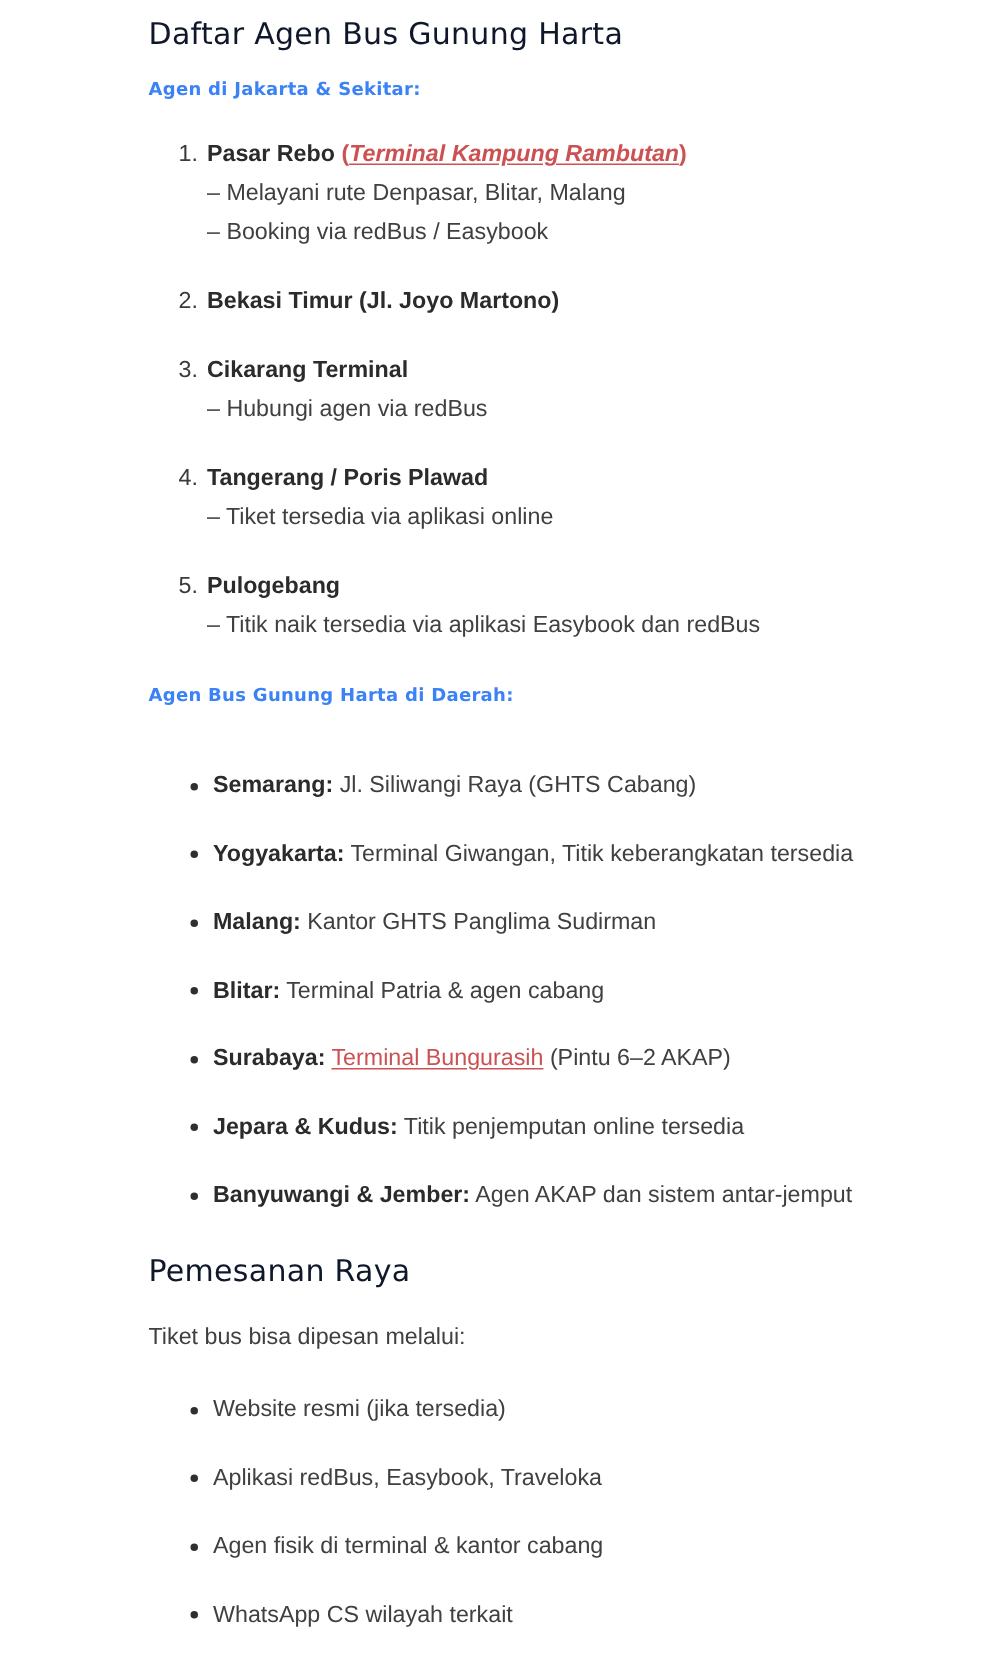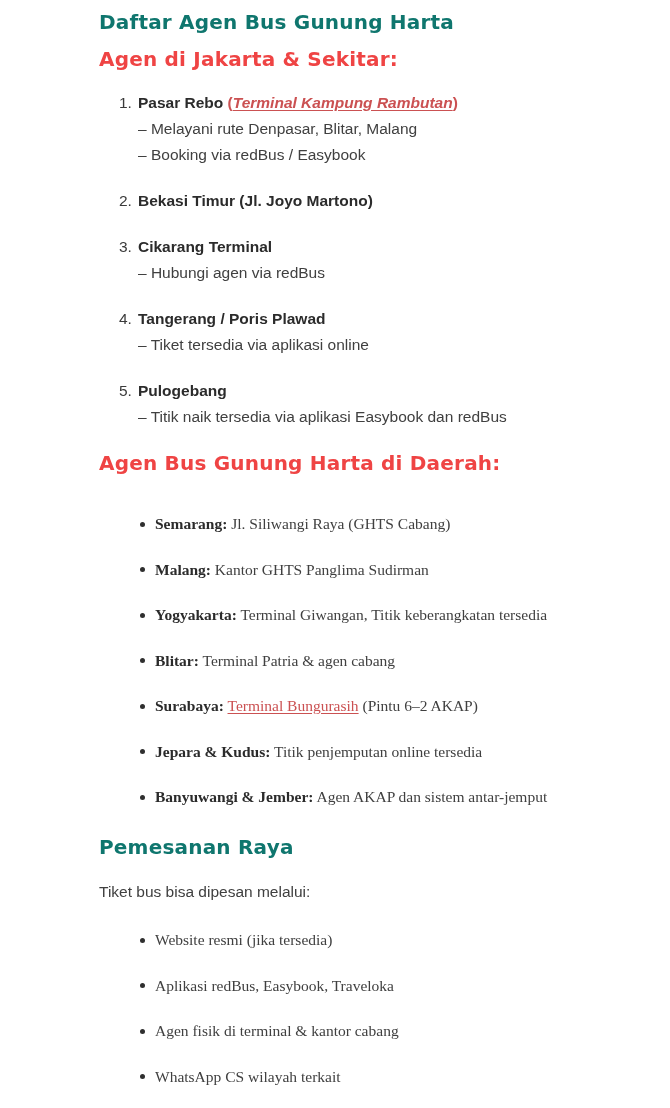--- a/index.html
+++ b/index.html
@@ -12,31 +12,31 @@
     font-family: "Liberation Sans", sans-serif;
     font-size: 15.5px;
     color: #404040;
   }
   .content {
     padding: 8px 40px 0 99px;
   }
   .h-main {
     font-family: "DejaVu Sans", sans-serif;
     font-size: 20px;
-    font-weight: 700;
-    color: #0f766e;
+    font-weight: 400;
+    color: #0f172a;
     line-height: 28px;
     letter-spacing: 0.2px;
     margin: 0 0 10px 0;
   }
   .h-sub {
     font-family: "DejaVu Sans", sans-serif;
-    font-size: 20px;
+    font-size: 12px;
     font-weight: 600;
-    color: #ef4444;
+    color: #3b82f6;
     line-height: 26px;
     letter-spacing: 0.2px;
     margin: 0 0 18px 0;
   }
   #daerah-heading { margin-bottom: 35px; }
   #pemesanan-heading { margin-top: 23px; margin-bottom: 18px; }
   .olist { margin: 0; padding: 0; }
   .oitem {
     position: relative;
     padding-left: 39px;
@@ -46,21 +46,21 @@
   }
   .num {
     position: absolute;
     left: 20px;
     top: 0;
     color: #3a3a3a;
   }
   .item-title { font-weight: 700; color: #2b2b2b; }
   strong { font-weight: 700; color: #2b2b2b; }
   .detail { line-height: 26px; color: #404040; }
-  .blist { margin: 17px; padding: 0; font-family: Liberation Serif, serif; }
+  .blist { margin: 4px; padding: 0; }
   .bitem {
     position: relative;
     padding-left: 39px;
     line-height: 26px;
     margin-bottom: 19.5px;
     list-style: none;
   }
   .bitem:last-child { margin-bottom: 0; }
   .dot {
     position: absolute;
@@ -126,25 +126,25 @@
 
   <h2 class="h-sub" id="daerah-heading">Agen Bus Gunung Harta di Daerah:</h2>
 
   <div class="blist">
 
     <div class="bitem">
       <span class="dot"></span><strong>Semarang:</strong><span> Jl. Siliwangi Raya (GHTS Cabang)</span>
     </div>
 
     <div class="bitem">
-      <span class="dot"></span><strong>Malang:</strong><span> Kantor GHTS Panglima Sudirman</span>
+      <span class="dot"></span><strong>Yogyakarta:</strong><span> Terminal Giwangan, Titik keberangkatan tersedia</span>
     </div>
 
     <div class="bitem">
-      <span class="dot"></span><strong>Yogyakarta:</strong><span> Terminal Giwangan, Titik keberangkatan tersedia</span>
+      <span class="dot"></span><strong>Malang:</strong><span> Kantor GHTS Panglima Sudirman</span>
     </div>
 
     <div class="bitem">
       <span class="dot"></span><strong>Blitar:</strong><span> Terminal Patria &amp; agen cabang</span>
     </div>
 
     <div class="bitem">
       <span class="dot"></span><strong>Surabaya:</strong><span> </span><a class="link">Terminal Bungurasih</a><span> (Pintu 6–2 AKAP)</span>
     </div>
 

